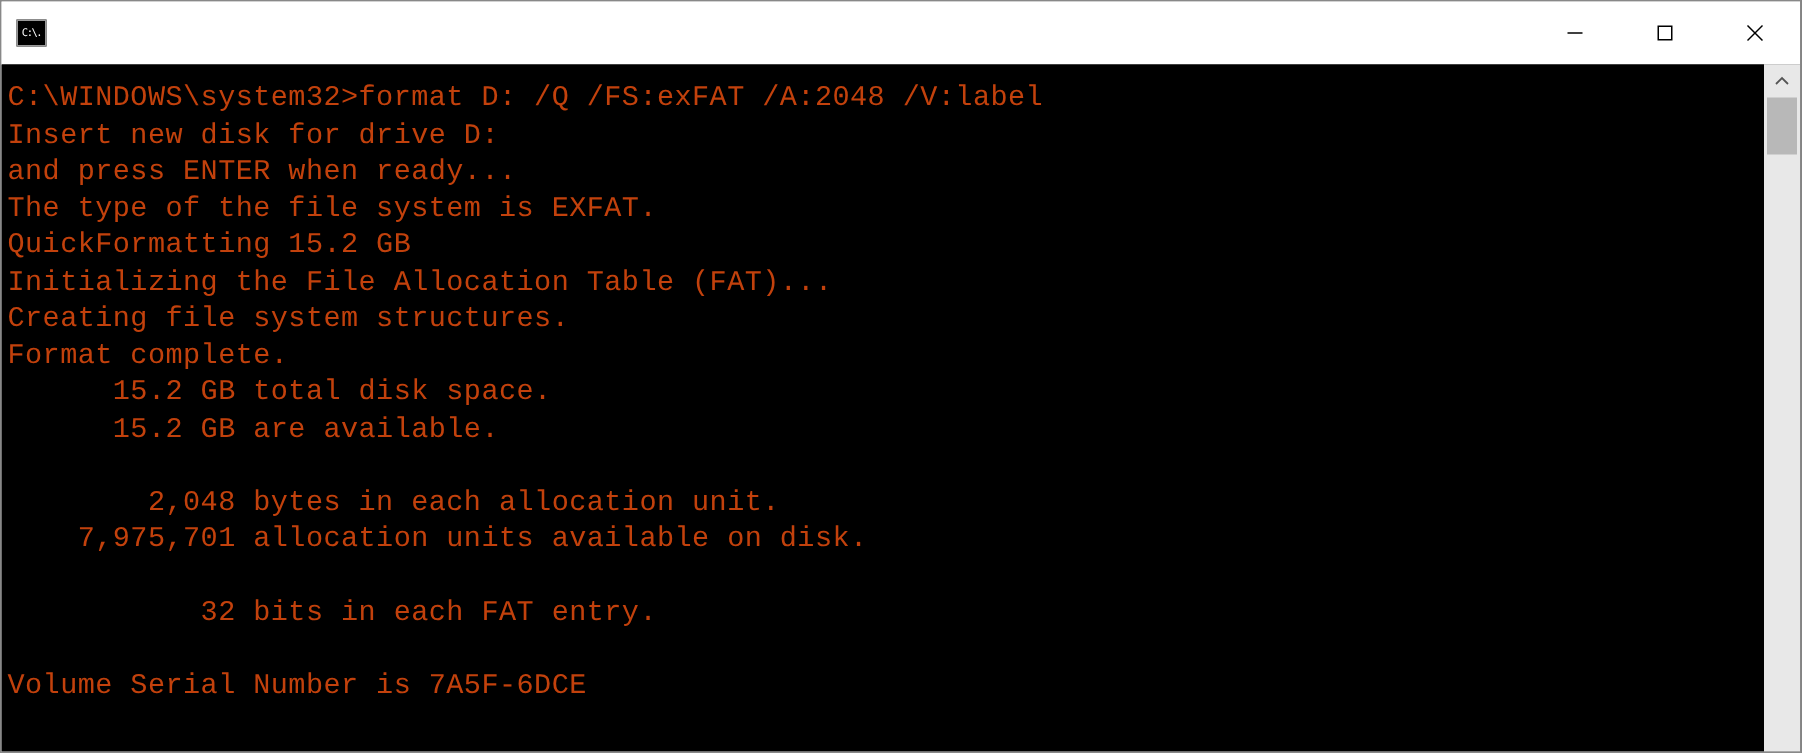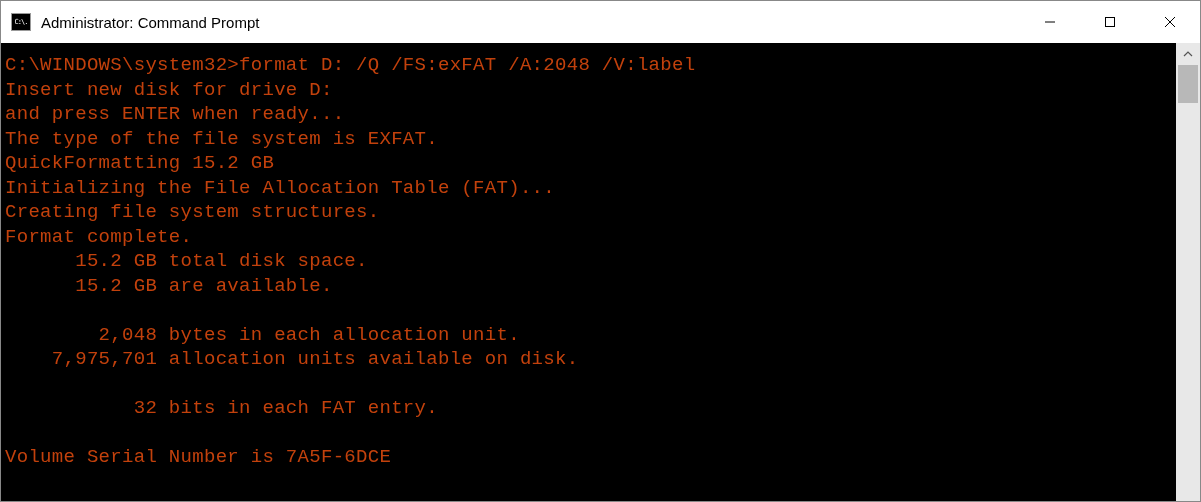--- a/index.html
+++ b/index.html
@@ -123,21 +123,20 @@
     }
   </style>
 </head>
 <body>
 
 <div class="titlebar">
   <div class="titlebar-left">
     <div class="app-icon">
       <span>C:\.</span>
     </div>
-    <div class="titlebar-title">Administrator: Command Prompt</div>
   </div>
   <div class="window-controls">
     <button class="win-btn">
       <svg viewBox="0 0 12 12">
         <line x1="1" y1="6" x2="11" y2="6" stroke="#000" stroke-width="1"></line>
       </svg>
     </button>
     <button class="win-btn">
       <svg viewBox="0 0 12 12">
         <rect x="1.5" y="1.5" width="9" height="9" fill="none" stroke="#000" stroke-width="1"></rect>

